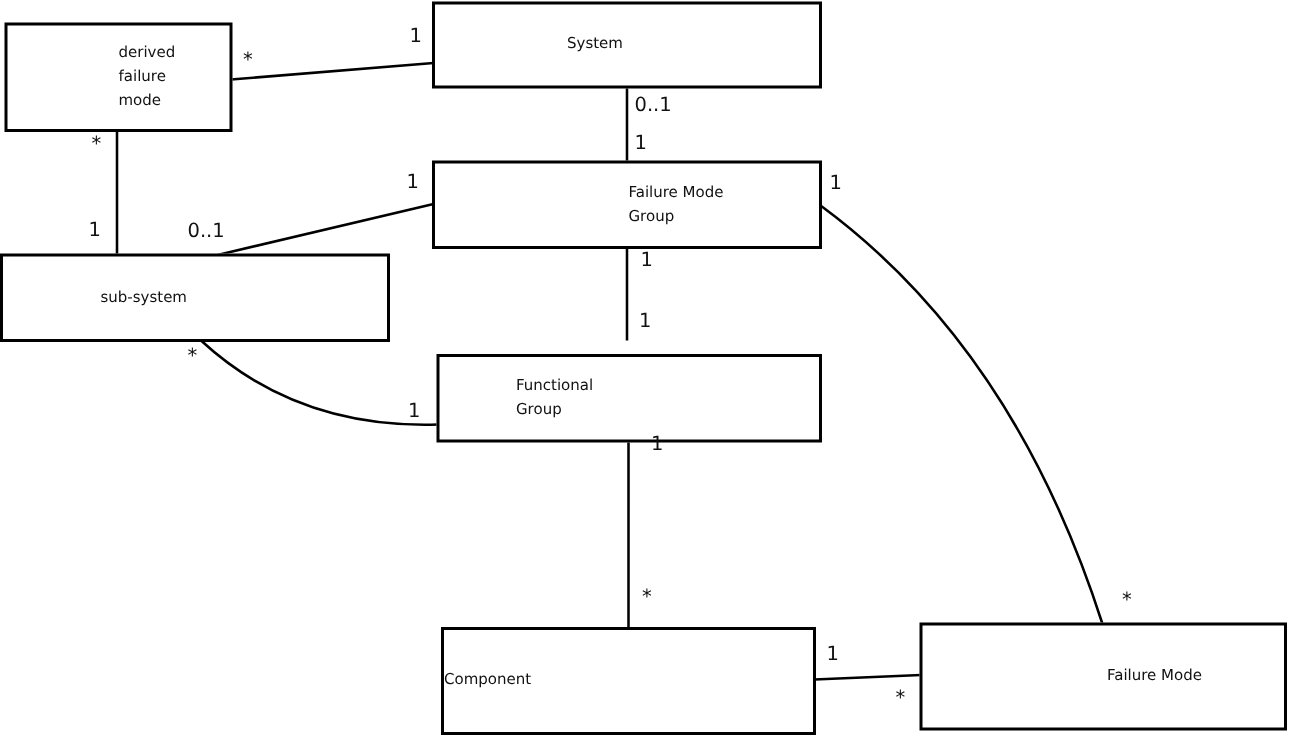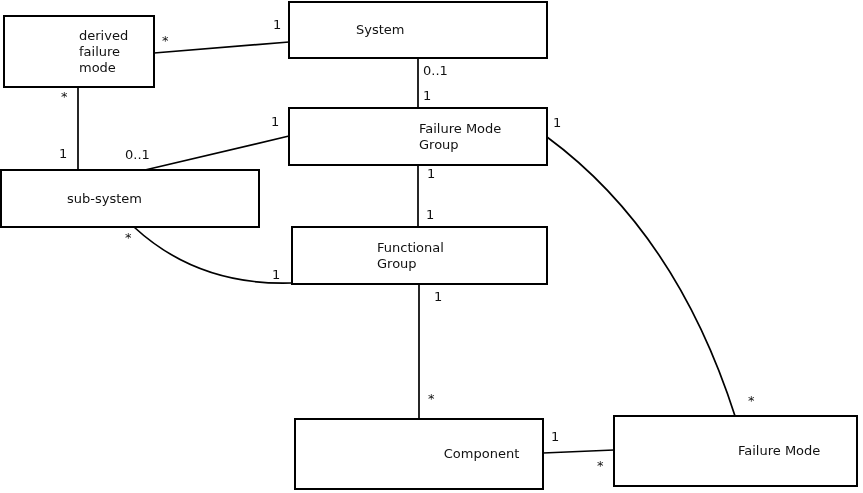--- a/index.html
+++ b/index.html
@@ -22,21 +22,21 @@
     stroke-width: 1.7;
   }
   .box {
     position: absolute;
     box-sizing: border-box;
     border: 2px solid #000000;
     background: #ffffff;
     display: flex;
     flex-direction: column;
     justify-content: center;
-    font-size: 13px;
+    font-size: 10px;
     line-height: 16px;
     color: #111111;
     white-space: pre-line;
   }
   .mult {
     position: absolute;
     font-size: 13px;
     line-height: 14px;
     color: #111111;
   }
@@ -57,39 +57,39 @@
     <path d="M543,453 L614,450"></path>
     <path d="M547,137 Q676,232 735,416"></path>
   </svg>
 
   <div class="box" style="left:3px; top:15px; width:152px; height:73px; padding-left:74px;">
     <span>derived
 failure
 mode</span>
   </div>
 
-  <div class="box" style="left:288px; top:1px; width:260px; height:58px; padding-left:66px;">
+  <div class="box" style="left:288px; top:1px; width:260px; height:58px; padding-left:88px;">
     <span>System</span>
   </div>
 
   <div class="box" style="left:288px; top:107px; width:260px; height:59px; padding-left:129px;">
     <span>Failure Mode
 Group</span>
   </div>
 
   <div class="box" style="left:0px; top:169px; width:260px; height:59px; padding-left:65px;">
     <span>sub-system</span>
   </div>
 
-  <div class="box" style="left:291px; top:226px; width:257px; height:59px; padding-left:84px;">
+  <div class="box" style="left:291px; top:236px; width:257px; height:59px; padding-left:51px;">
     <span>Functional
 Group</span>
   </div>
 
-  <div class="box" style="left:294px; top:418px; width:250px; height:72px; padding-left:125px;align-items:center;">
+  <div class="box" style="left:294px; top:418px; width:250px; height:72px; ">
     <span>Component</span>
   </div>
 
   <div class="box" style="left:613px; top:415px; width:245px; height:72px; padding-left:123px;">
     <span>Failure Mode</span>
   </div>
 
   <span class="mult" style="left:162px; top:34px;">*</span>
   <span class="mult" style="left:273px; top:18px;">1</span>
 

